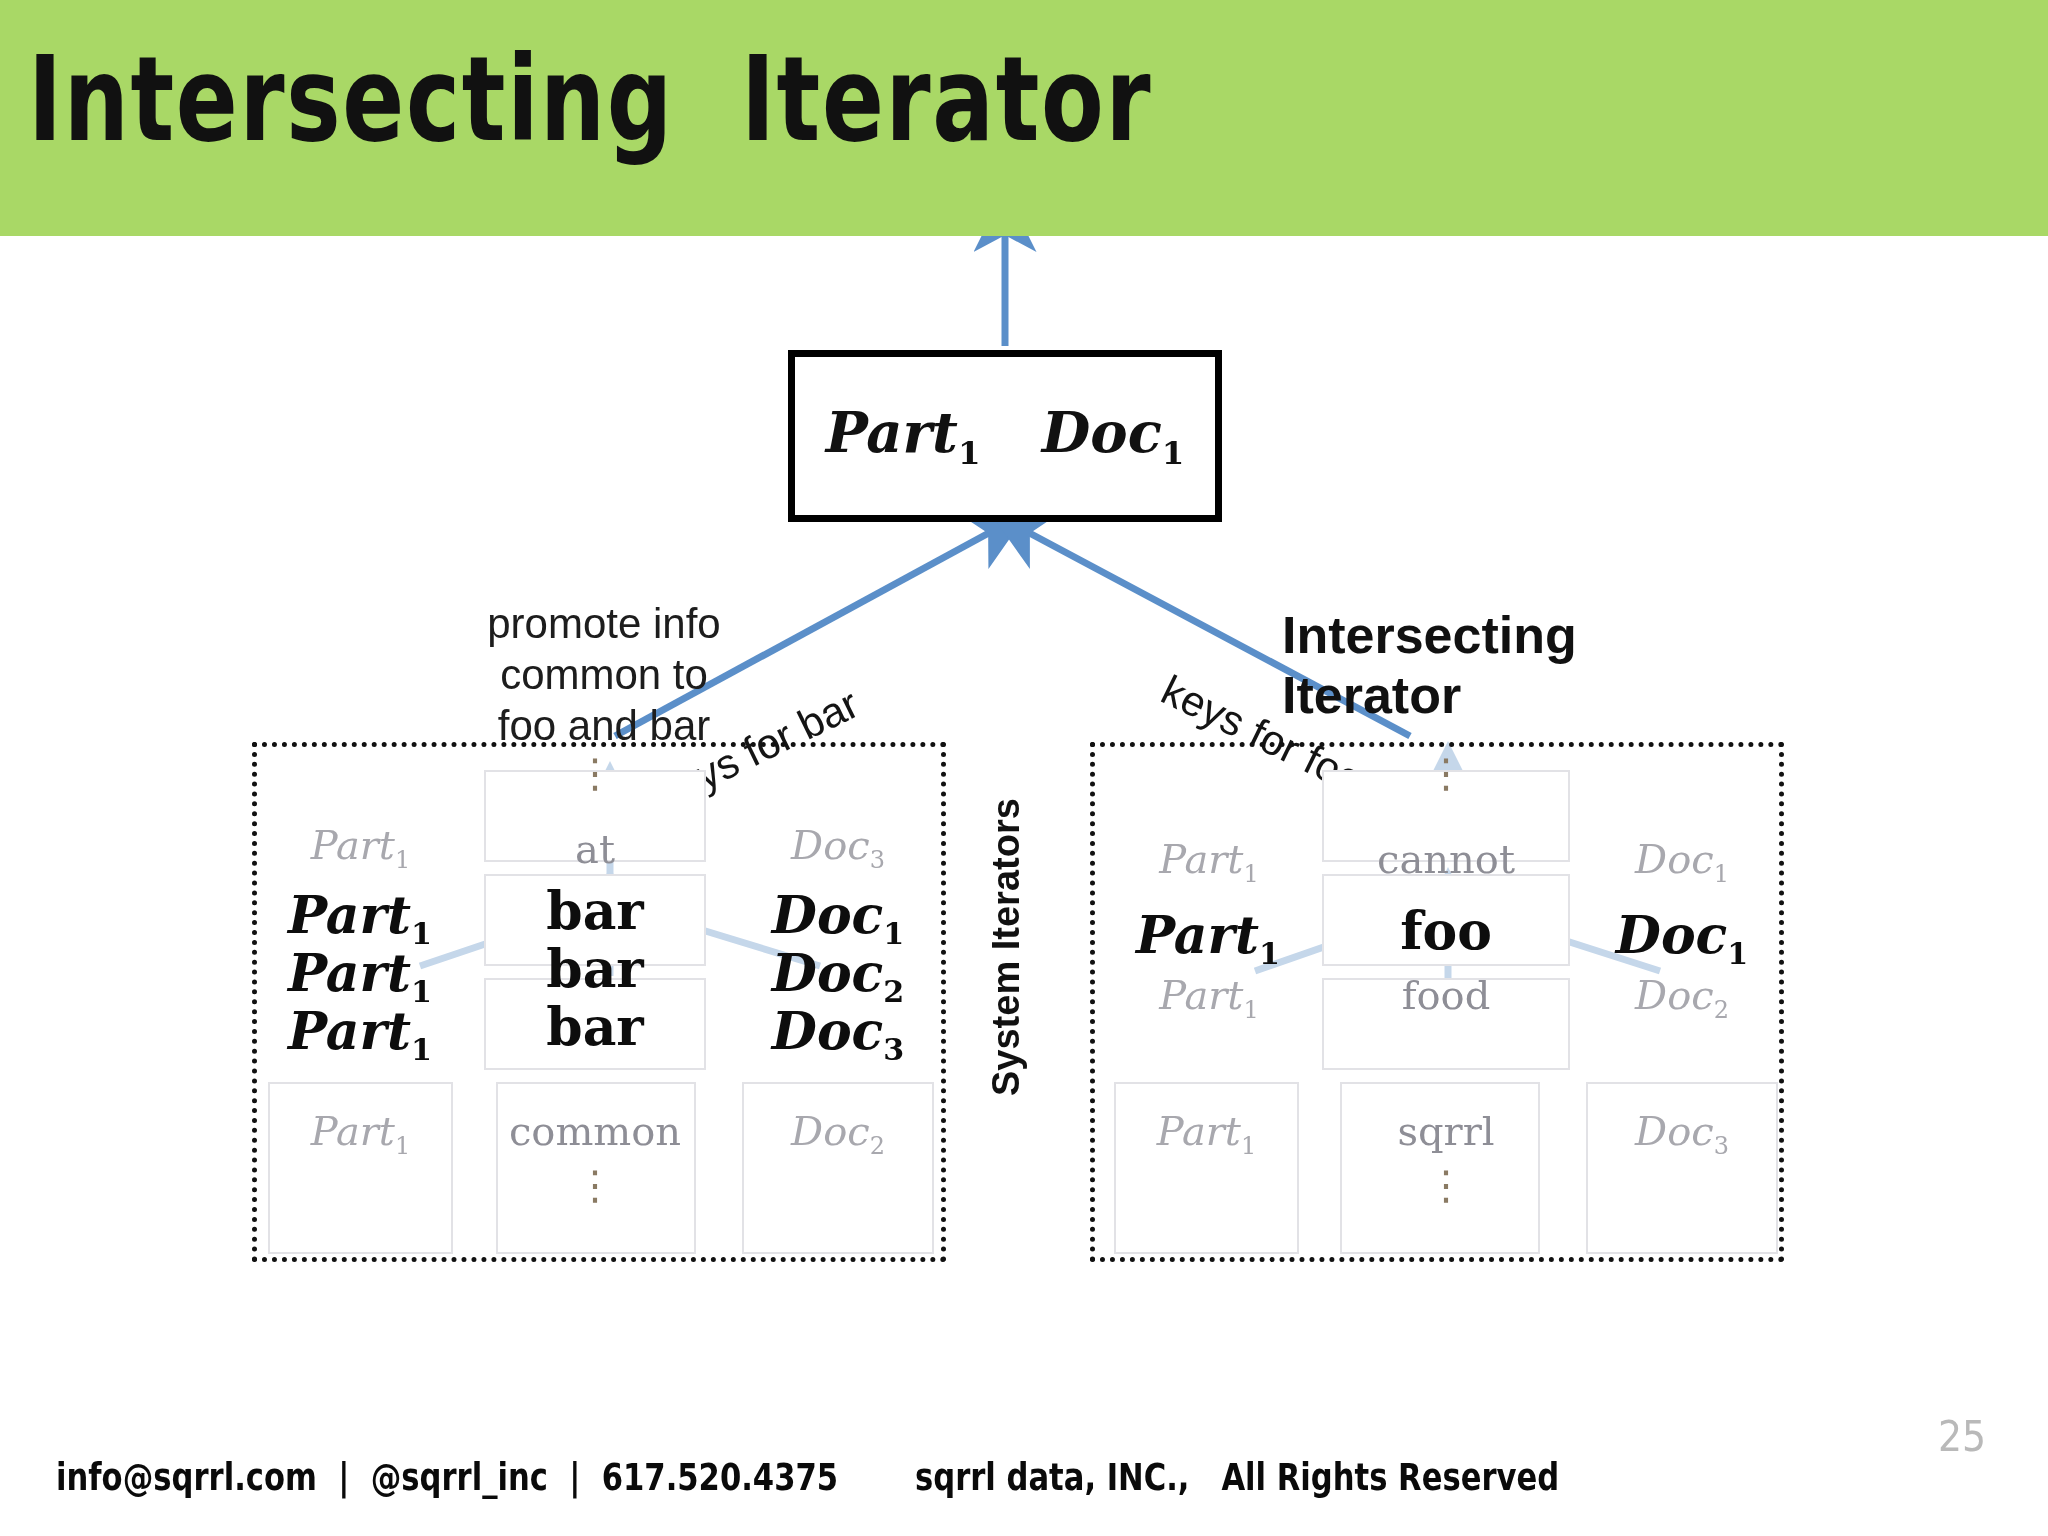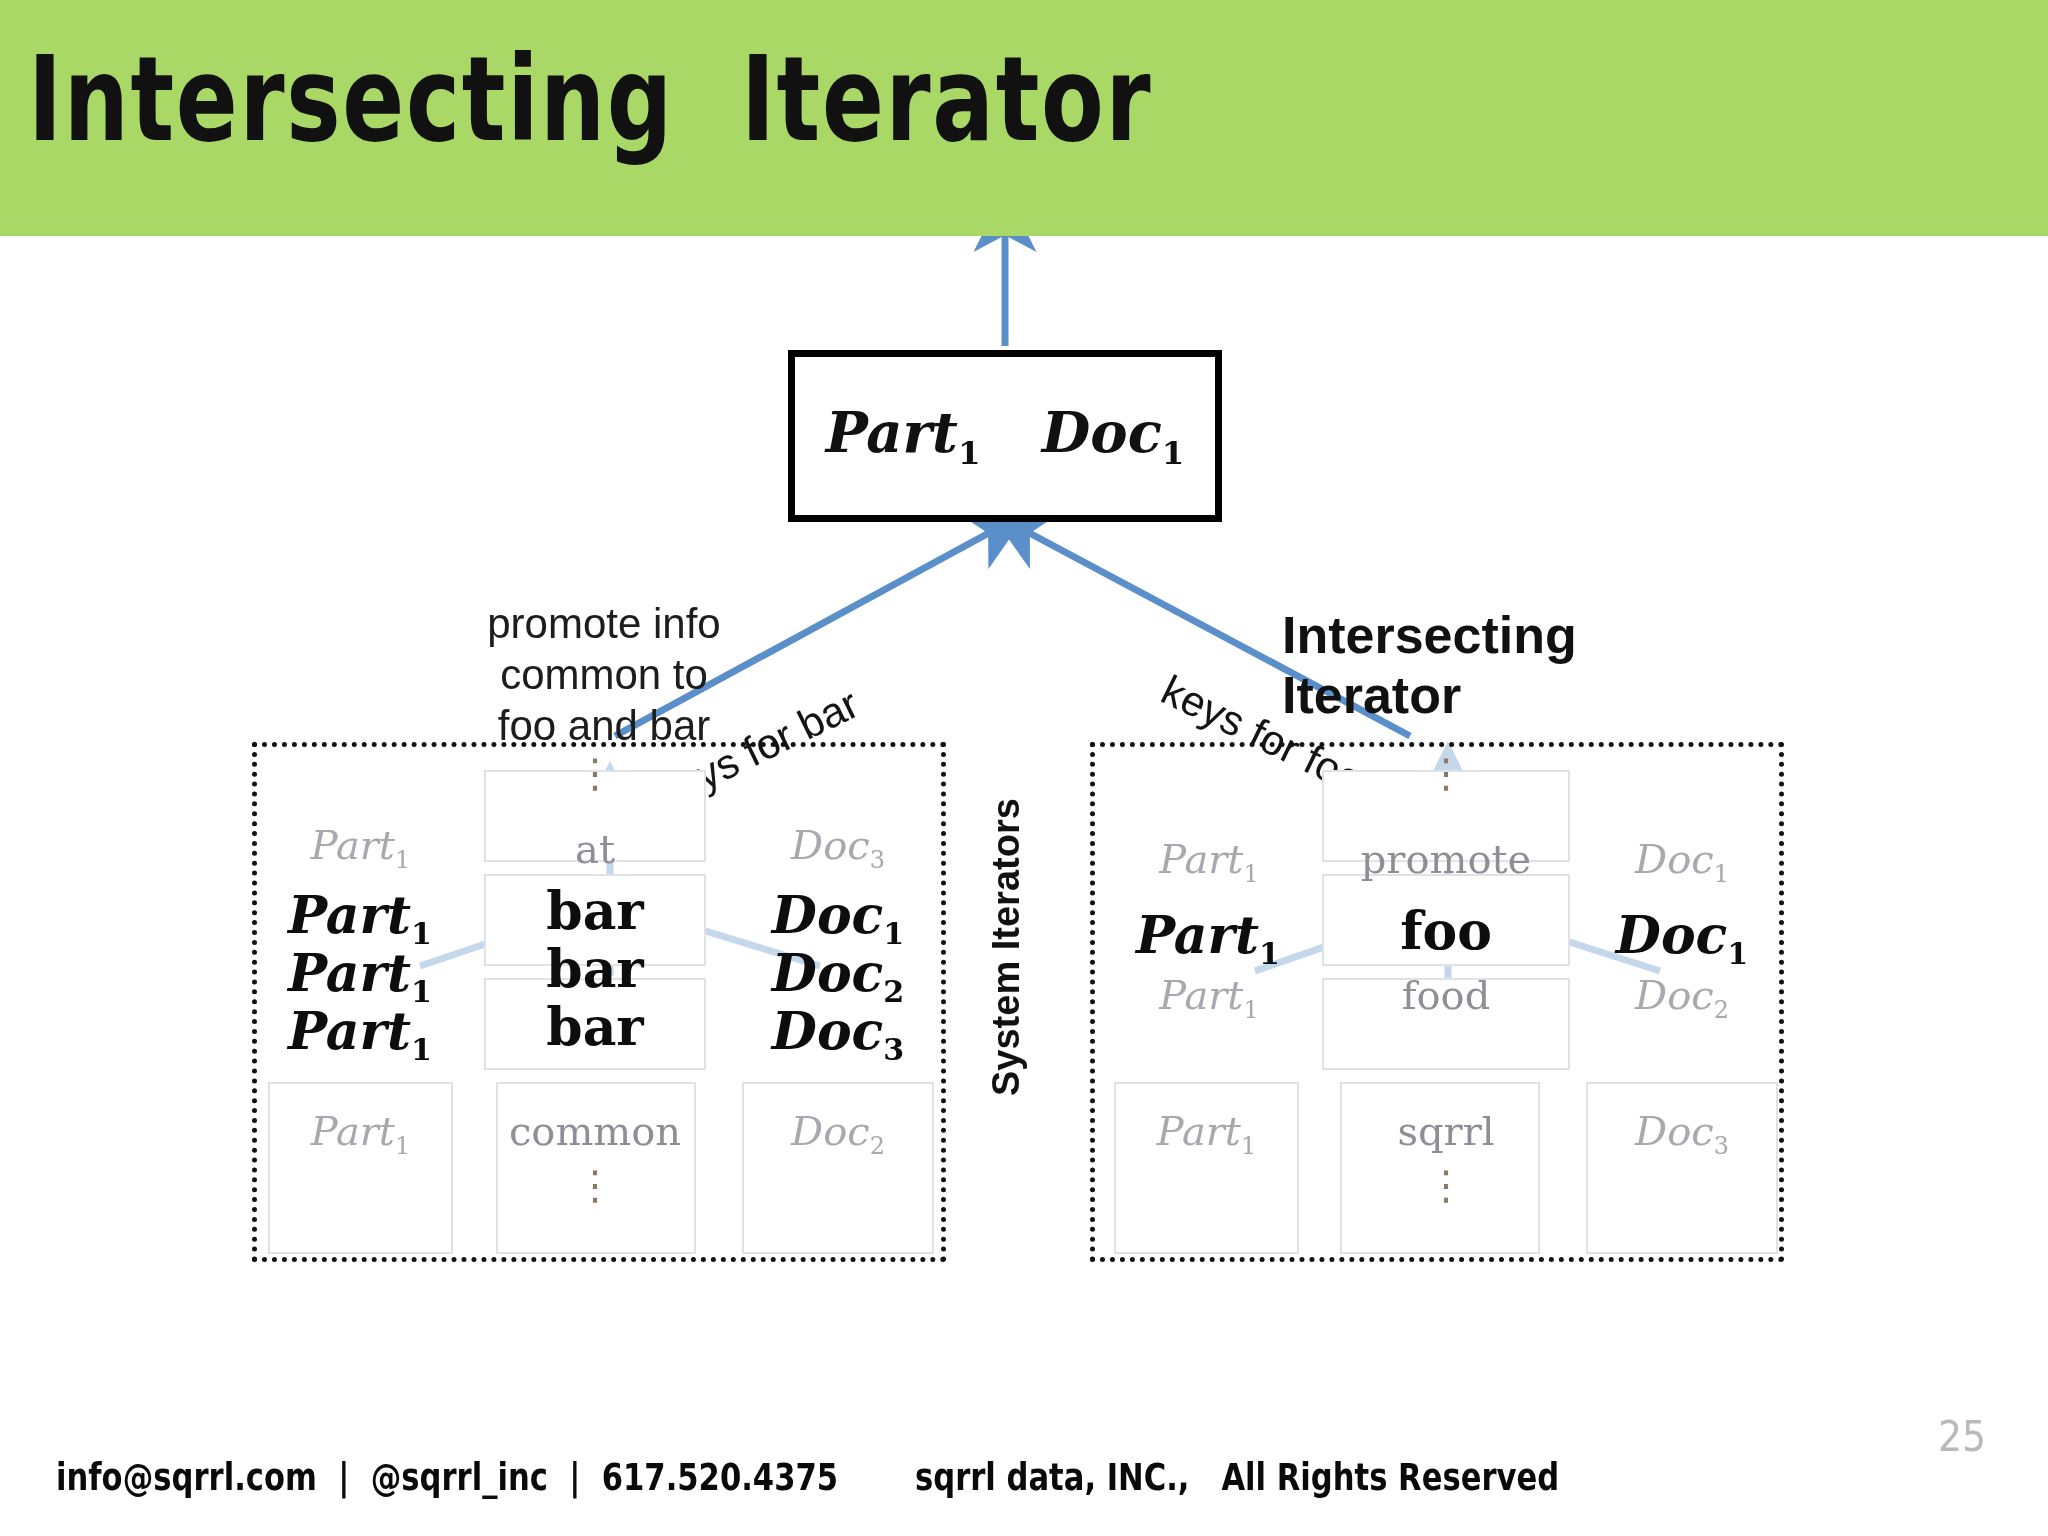--- a/index.html
+++ b/index.html
@@ -249,21 +249,21 @@
   <div class="cell" style="left:1114px;top:846px;width:185px;height:172px;"></div>
   <div class="cell" style="left:1340px;top:846px;width:200px;height:172px;"></div>
   <div class="cell" style="left:1586px;top:846px;width:192px;height:172px;"></div>
 
   <div class="col-text faint" style="left:1114px;top:600px;width:190px;"><span>Part</span><sub>1</sub></div>
   <div class="col-text strong" style="left:1108px;top:668px;width:200px;"><span>Part</span><sub>1</sub></div>
   <div class="col-text faint" style="left:1114px;top:736px;width:190px;"><span>Part</span><sub>1</sub></div>
   <div class="col-text faint" style="left:1114px;top:872px;width:185px;"><span>Part</span><sub>1</sub></div>
 
   <div class="col-text vdots" style="left:1322px;top:528px;width:248px;"><span>⋮</span></div>
-  <div class="col-text faint-up" style="left:1322px;top:600px;width:248px;"><span>promote</span></div>
+  <div class="col-text faint-up" style="left:1322px;top:600px;width:248px;"><span>cannot</span></div>
   <div class="col-text strong-up" style="left:1322px;top:664px;width:248px;"><span>foo</span></div>
   <div class="col-text faint-up" style="left:1322px;top:736px;width:248px;"><span>food</span></div>
   <div class="col-text faint-up" style="left:1322px;top:872px;width:248px;"><span>sqrrl</span></div>
   <div class="col-text vdots" style="left:1322px;top:940px;width:248px;"><span>⋮</span></div>
 
   <div class="col-text faint" style="left:1586px;top:600px;width:192px;"><span>Doc</span><sub>1</sub></div>
   <div class="col-text strong" style="left:1582px;top:668px;width:200px;"><span>Doc</span><sub>1</sub></div>
   <div class="col-text faint" style="left:1586px;top:736px;width:192px;"><span>Doc</span><sub>2</sub></div>
   <div class="col-text faint" style="left:1586px;top:872px;width:192px;"><span>Doc</span><sub>3</sub></div>
 

